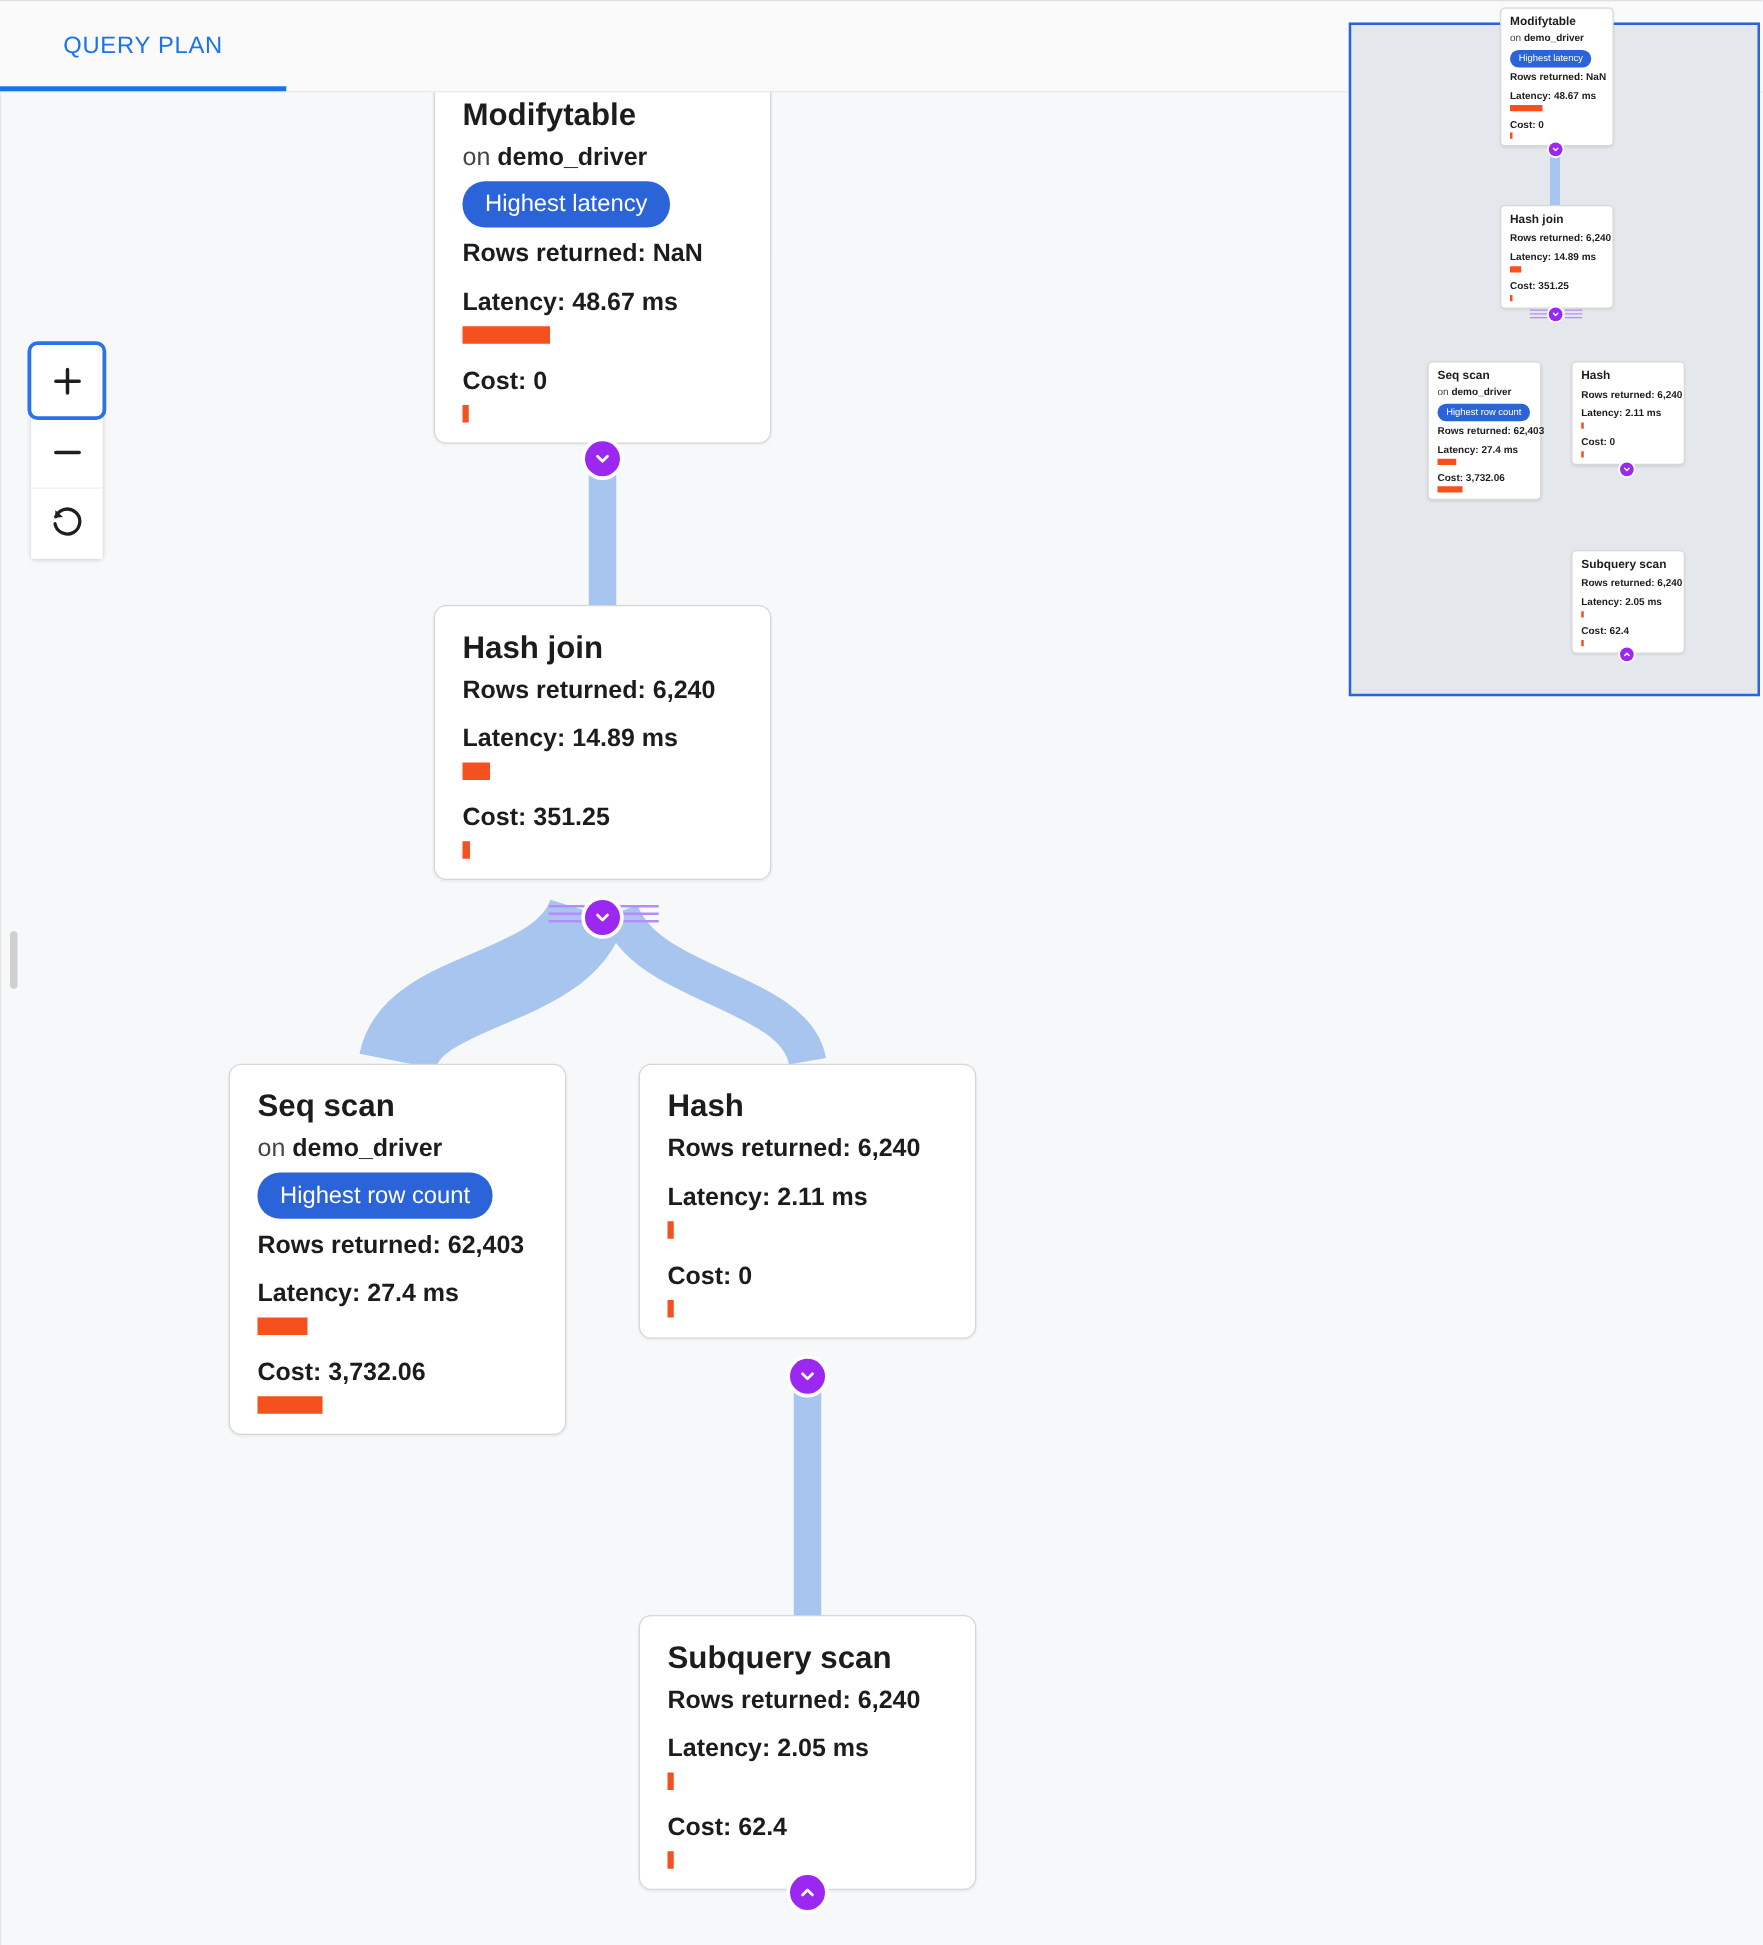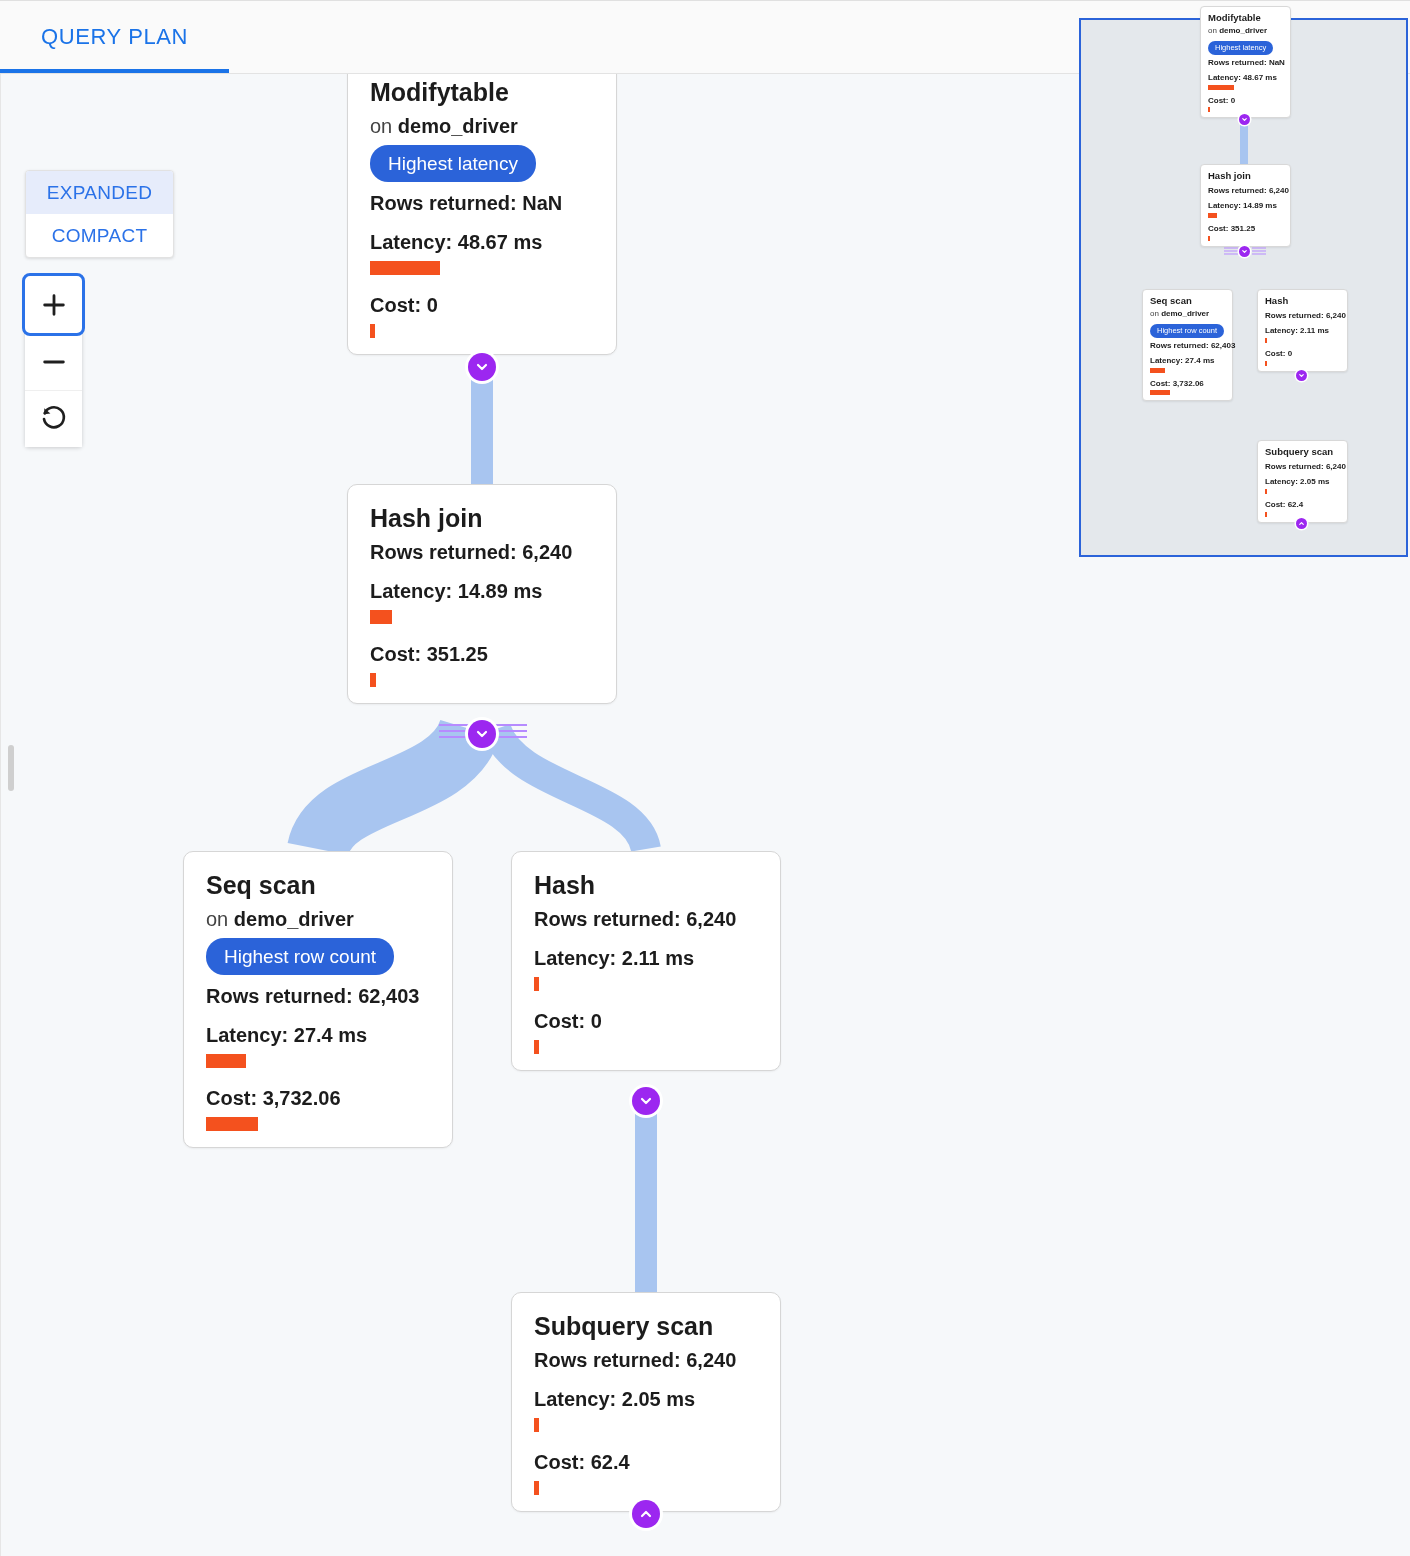--- a/index.html
+++ b/index.html
@@ -14,21 +14,21 @@
   .tabbar {
     position: absolute; top: 0; left: 0;
     width: 1410px; height: 74px;
     background: #fafafa;
     border-top: 1px solid #e0e0e0;
     border-bottom: 1px solid #e3e3e3;
     display: flex; align-items: stretch;
   }
   .tab {
     display: flex; align-items: center; justify-content: center;
-    font-size: 22px; letter-spacing: .6px; font-weight: 500;
+    font-size: 19px; letter-spacing: .6px; font-weight: 500;
     color: #5f6368; cursor: pointer; user-select: none;
     padding: 4px 12px; position: relative;
   }
   .tab.t1 { width: 229px; }
   .tab.t2 { width: 216px; }
   .tab.active { color: #1a73e8; }
   .tab.active::after {
     content: ""; position: absolute; left: 0; right: 0; bottom: 0;
     height: 4px; background: #1a73e8;
   }
@@ -272,28 +272,20 @@
     <div class="metric">Cost: 62.4</div>
     <div class="bar last" style="width:5px;"></div>
   </div>
 
   <div class="chev" style="left:632px; top:1426px;">
     <svg width="16" height="16" viewBox="0 0 24 24">
       <path d="M6 15l6-6 6 6" stroke="#fff" stroke-width="3.2" fill="none" stroke-linecap="round" stroke-linejoin="round"></path>
     </svg>
   </div>
 
-  <div class="layout-toggle">
-    <div class="layout-opt sel">
-      <span>EXPANDED</span>
-    </div>
-    <div class="layout-opt">
-      <span>COMPACT</span>
-    </div>
-  </div>
 
   <div class="zoom-stack">
     <div class="zbtn focused">
       <svg width="28" height="28" viewBox="0 0 24 24">
         <path d="M12 4v16M4 12h16" stroke="#1f1f1f" stroke-width="2.4" stroke-linecap="round"></path>
       </svg>
     </div>
     <div class="zbtn">
       <svg width="28" height="28" viewBox="0 0 24 24">
         <path d="M4 12h16" stroke="#1f1f1f" stroke-width="2.4" stroke-linecap="round"></path>

